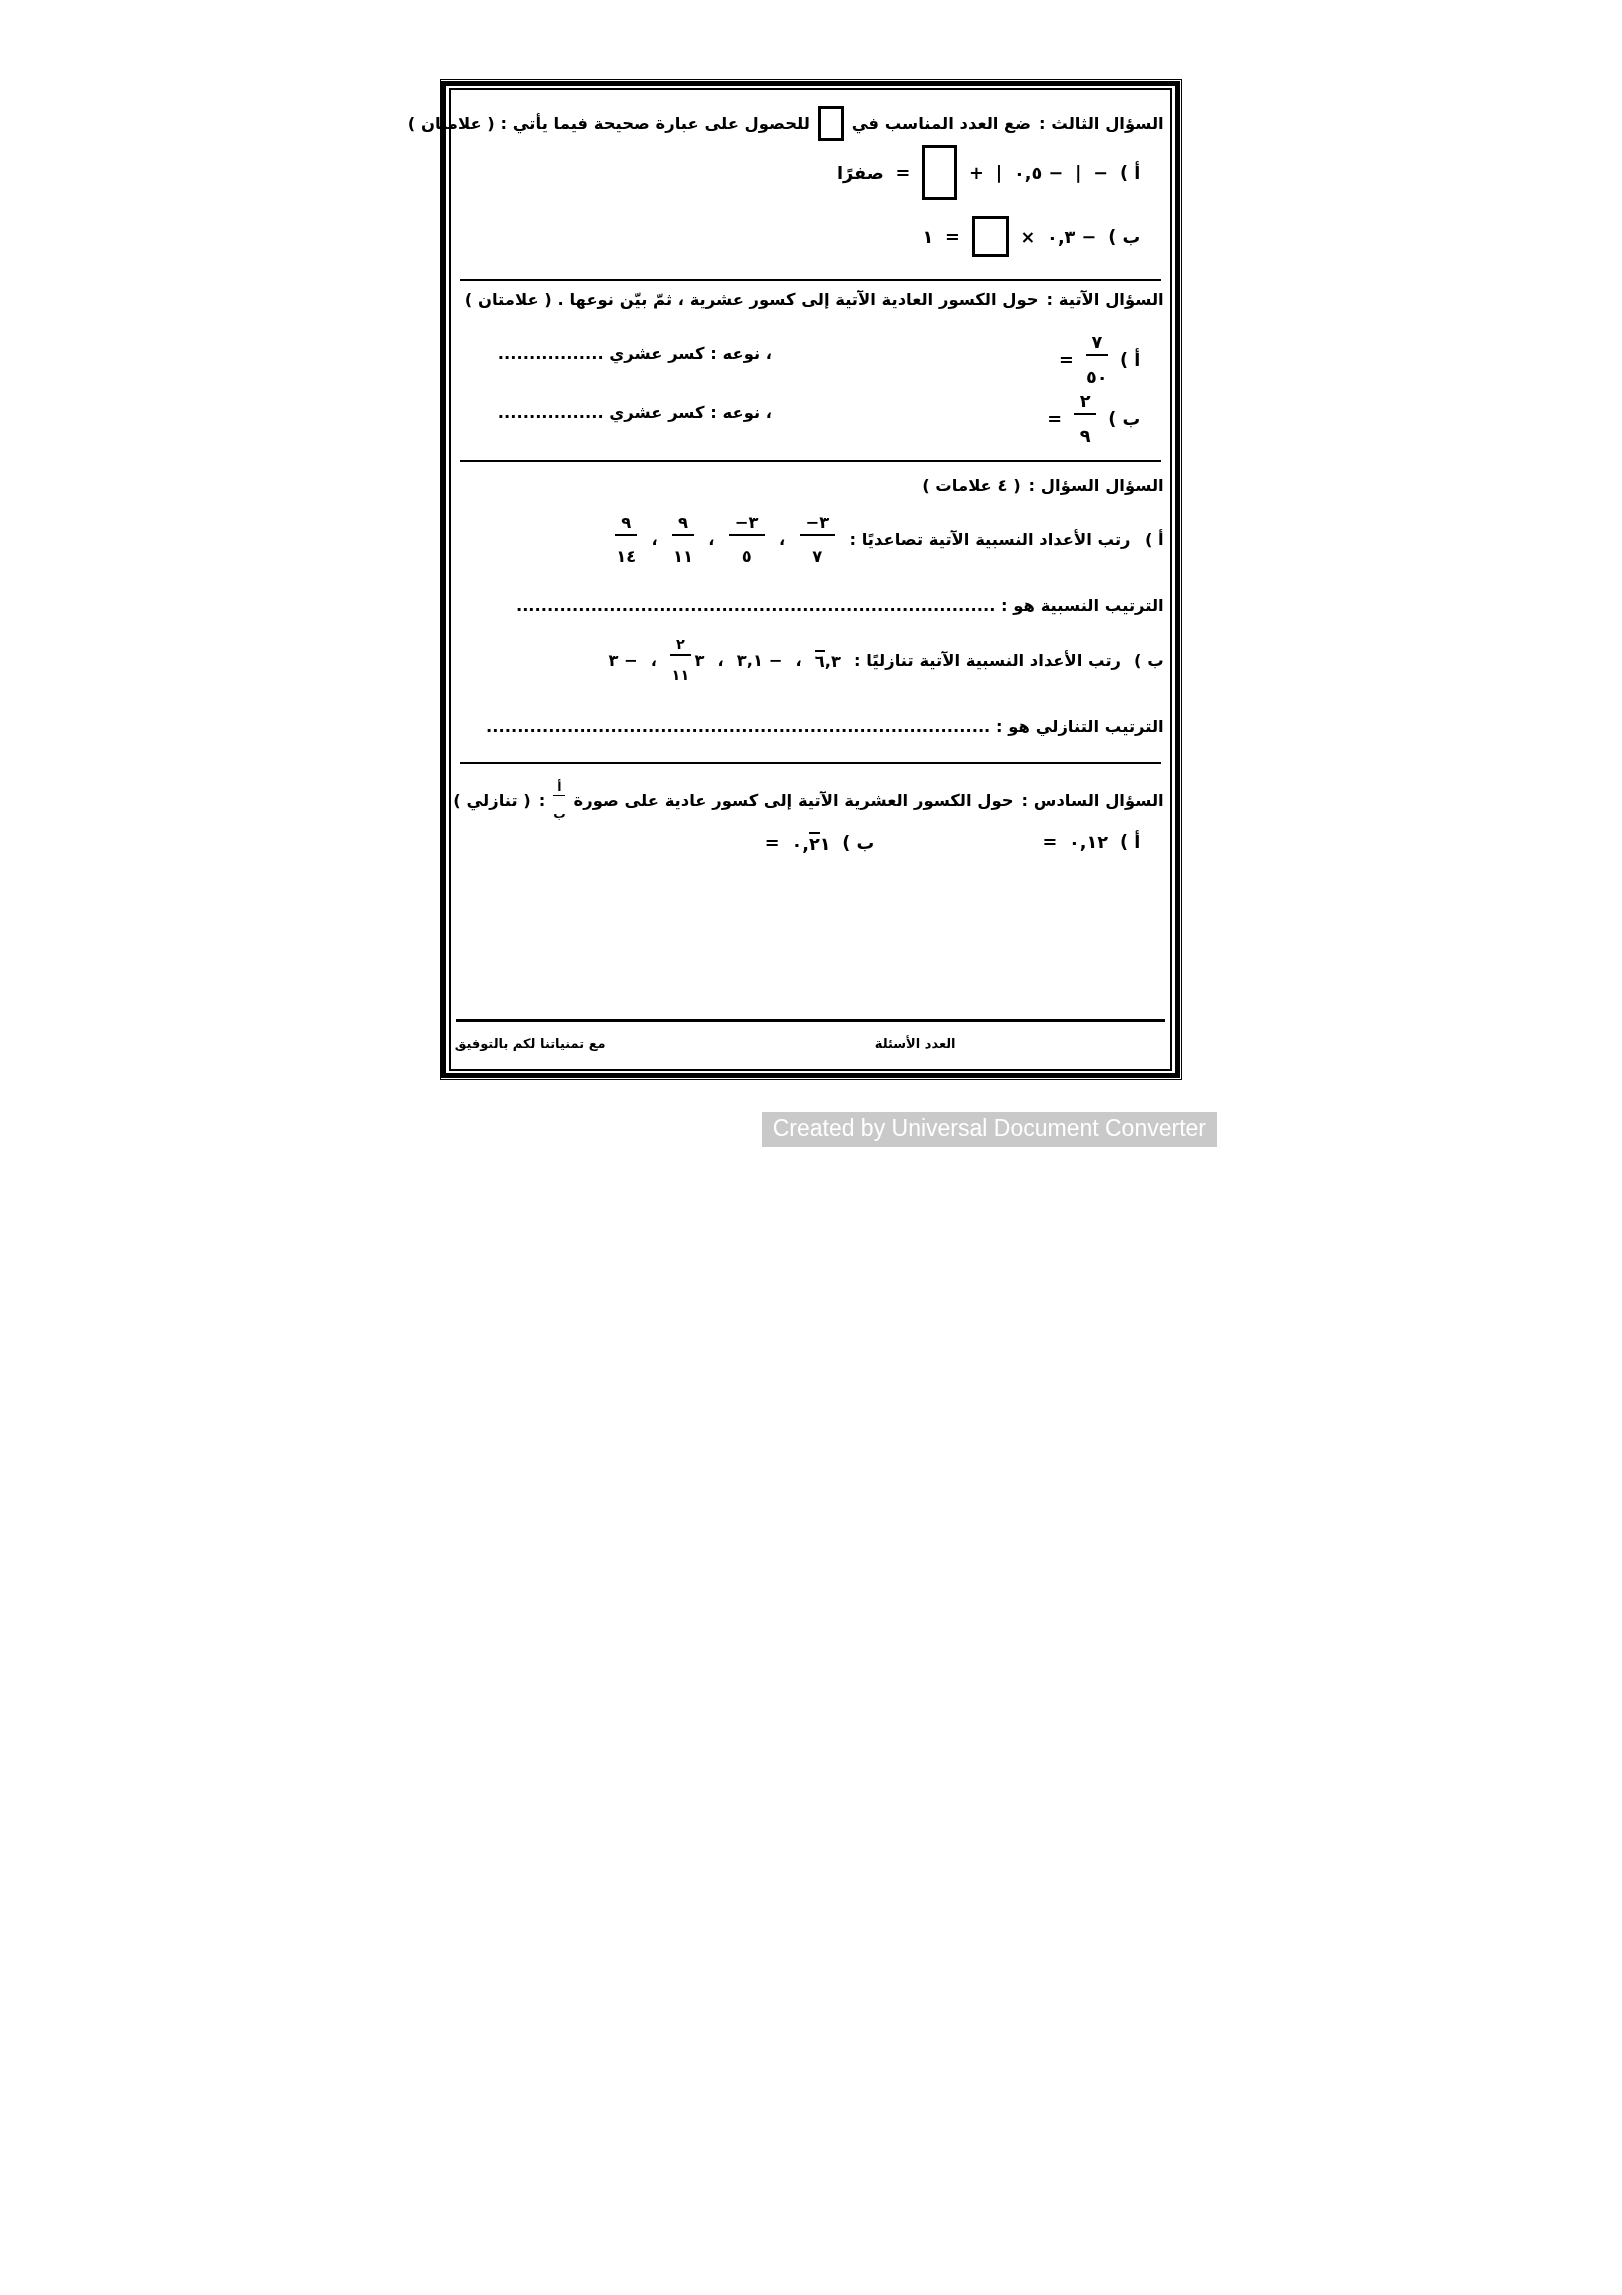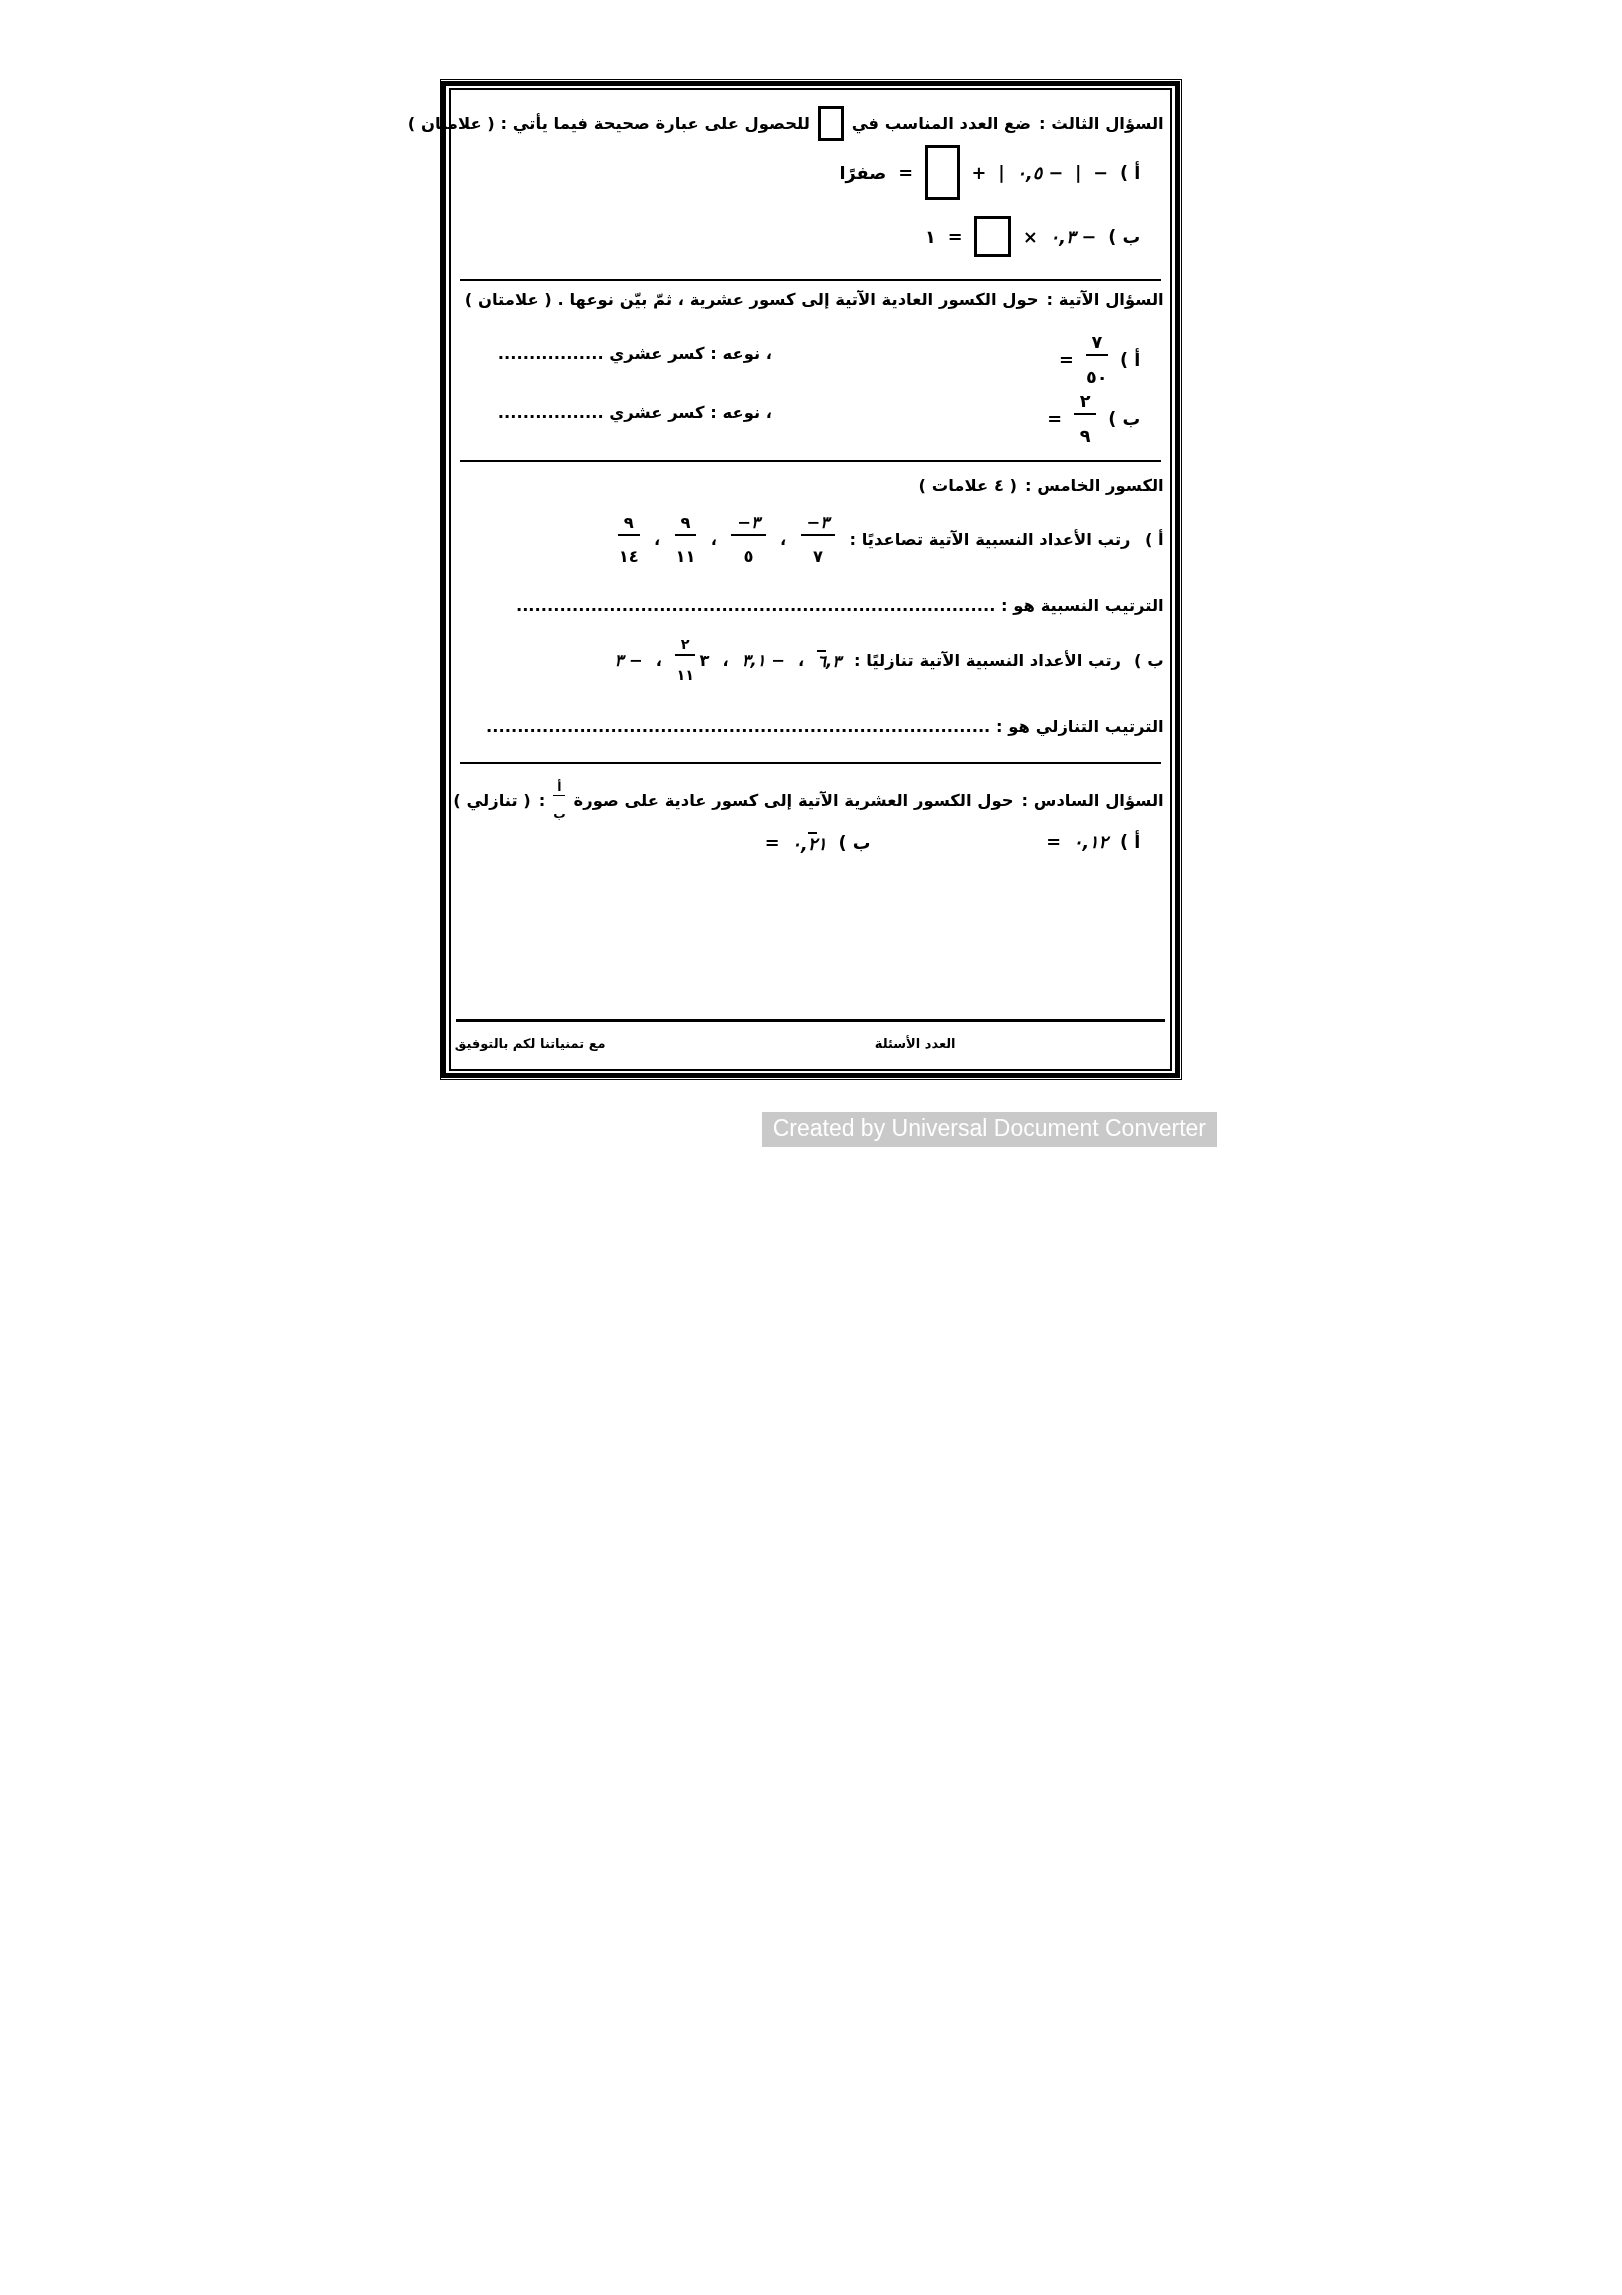--- a/index.html
+++ b/index.html
@@ -21,21 +21,21 @@
   .inlinebox{display:inline-block;width:26px;height:35px;border:3.3px solid #000;box-sizing:border-box;background:#fff;flex:0 0 auto;}
   .abox{width:37px;height:41px;border:3.9px solid #000;box-sizing:border-box;background:#fff;flex:0 0 auto;}
   .abox.tall{width:35px;height:55px;}
 
   .frac{display:inline-flex;flex-direction:column;align-items:center;line-height:1.05;flex:0 0 auto;}
   .frac .fn{display:block;border-bottom:2px solid #000;padding:0 5.9px 2px;}
   .frac .fd{display:block;padding-top:12px;}
   .frac.small{font-size:12.4px;line-height:1;}
   .frac.small .fn{border-bottom-width:1.3px;padding:0 3.9px 1.3px;}
 
-  .num-ltr{direction:ltr;unicode-bidi:bidi-override;display:inline-block;font-style:italic;}
+  .num-ltr{direction:ltr;unicode-bidi:bidi-override;display:inline-block;}
   .ovl{display:inline-block;border-top:2px solid #000;padding-top:0.7px;line-height:1.1;}
 
   .dotline{overflow:hidden;max-width:710px;}
 
   .footer-end{position:absolute;font-size:13px;font-weight:bold;direction:rtl;white-space:nowrap;}
   .watermark{position:absolute;right:0;bottom:1.3px;background:#c9c9c9;color:#ffffff;
              font-family:"Liberation Sans",sans-serif;font-size:23px;font-weight:normal;
              padding:3.3px 10.5px 4.6px 10.5px;white-space:nowrap;}
 </style>
 </head>
@@ -102,21 +102,21 @@
             </span>
             <span>=</span>
           </div>
           <div class="tline" style="top:313px;left:47px;">
             <span>، نوعه : كسر عشري .................</span>
           </div>
 
           <div class="hline" style="top:370px;"></div>
 
           <div class="tline hflex" style="top:386px;right:6.5px;">
-            <span>الكسور الخامس :</span>
+            <span>السؤال السؤال :</span>
             <span>( ٤ علامات )</span>
           </div>
 
           <div class="eqline" style="top:424px;right:6.5px;gap:14.4px;font-size:16.4px;">
             <span>أ )</span>
             <span>رتب الأعداد النسبية الآتية تصاعديًا :</span>
             <span class="frac">
               <span class="fn num-ltr">−٣</span>
               <span class="fd">٧</span>
             </span>

